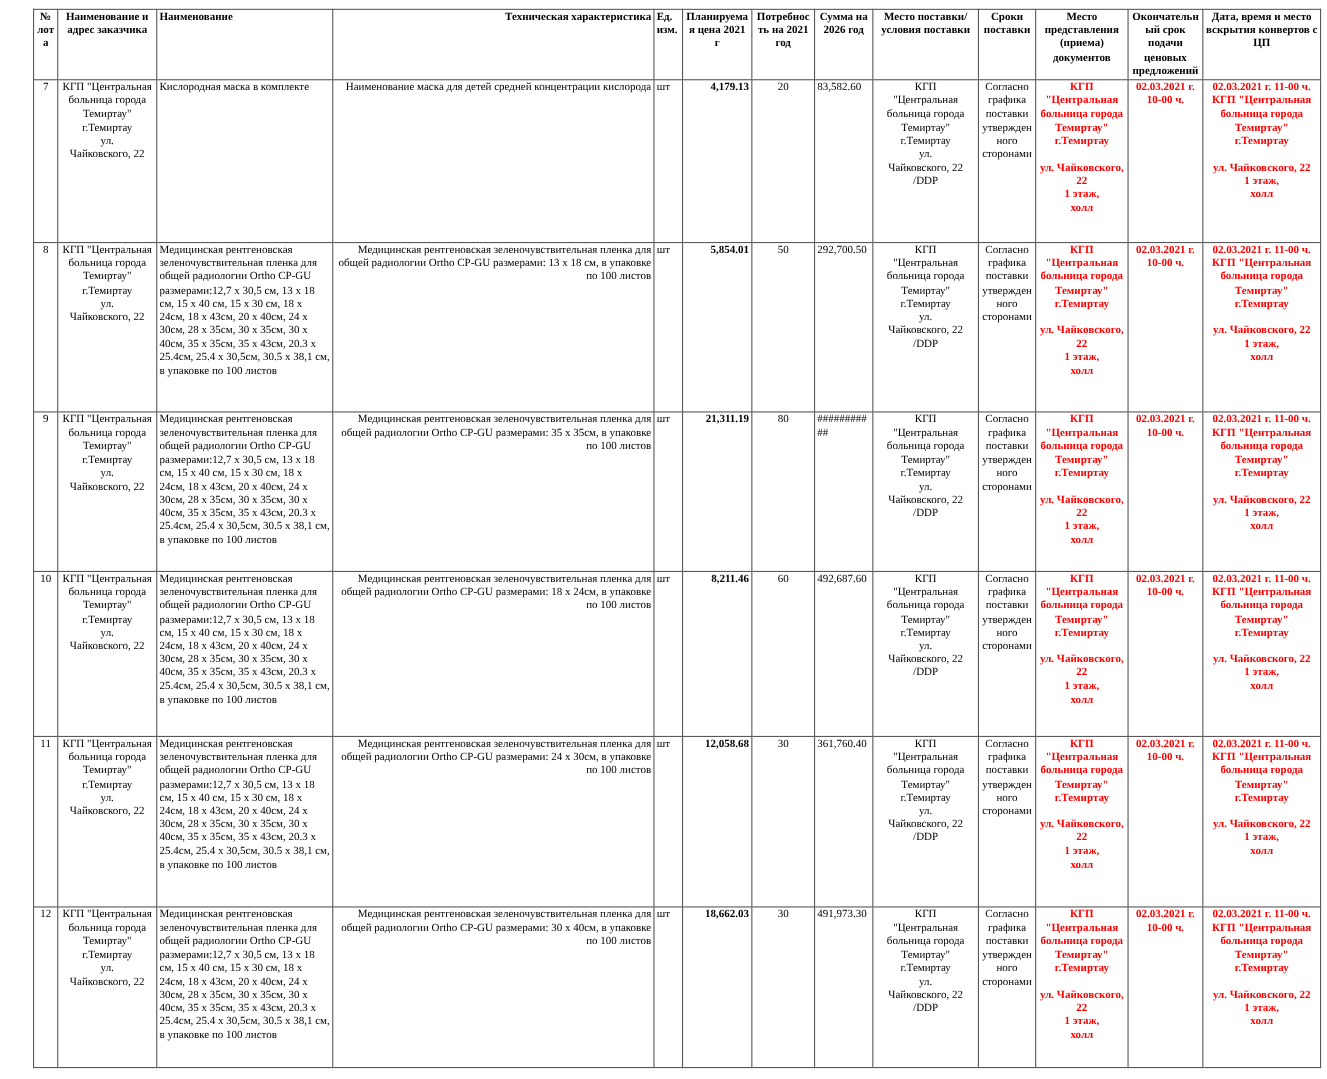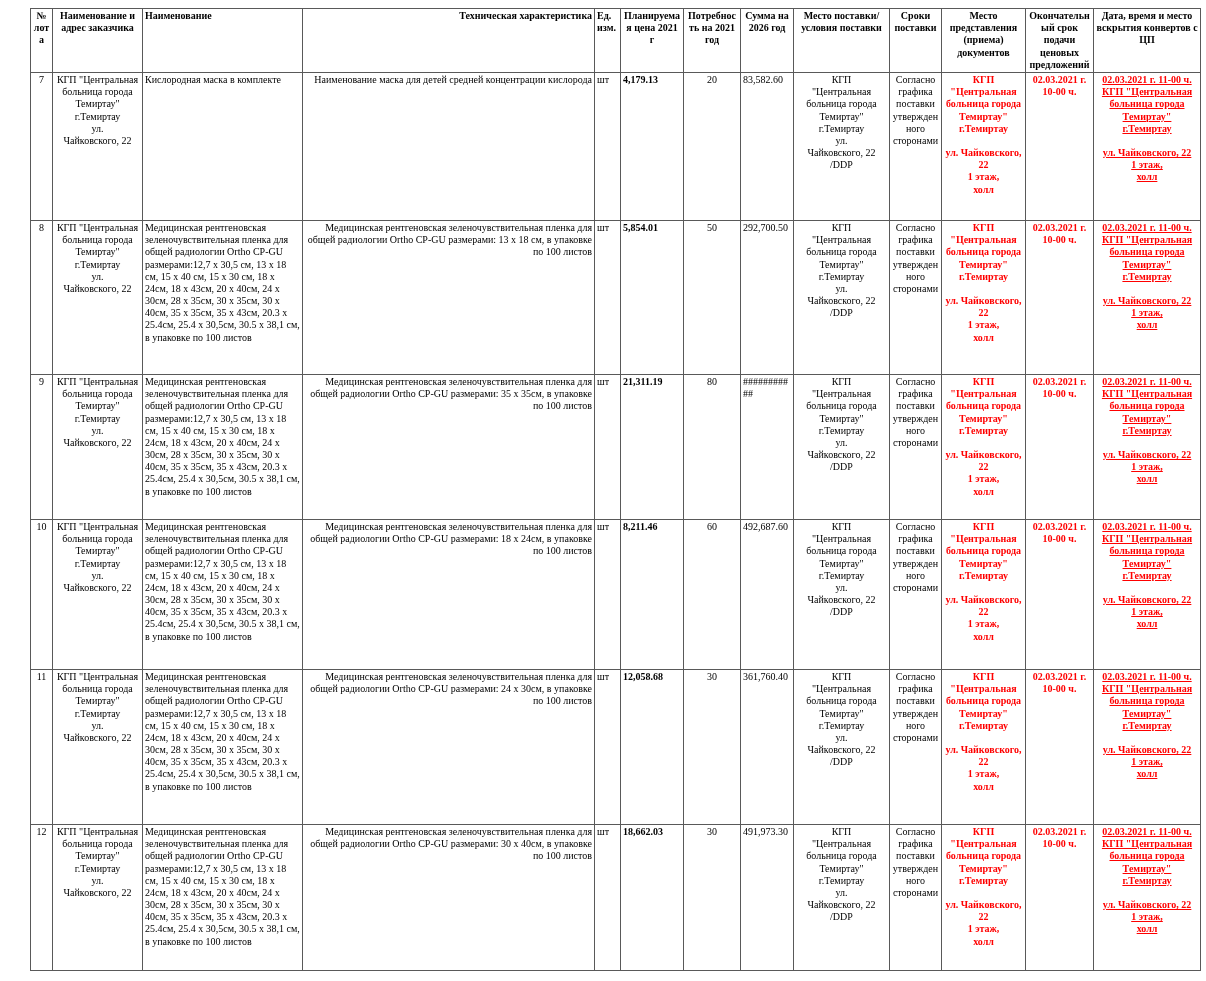--- a/index.html
+++ b/index.html
@@ -29,28 +29,28 @@
   tbody tr:nth-child(3){height:145px;}
   tbody tr:nth-child(4){height:150px;}
   tbody tr:nth-child(5){height:155px;}
   tbody tr:nth-child(6){height:146px;}
   th{font-weight:bold;text-align:center;}
   .col-lot{text-align:center;}
   .col-customer{text-align:center;white-space:pre-line;margin-top:12px;}
   .col-name{text-align:left;}
   .col-tech{text-align:right;}
   .col-unit{text-align:left;font-family:Liberation Serif, serif;}
-  td.col-price{font-weight:bold;padding-right:5px;}
+  td.col-price{text-align:right;font-weight:bold;padding-right:5px;}
   .col-need{text-align:center;}
   td.col-sum{text-align:left;padding-right:2px;}
   .col-delivery_place{text-align:center;white-space:pre-line;}
   .col-delivery_terms{text-align:center;}
   td.col-docs_place{text-align:center;white-space:pre-line;color:#ff0000;font-weight:bold;}
   td.col-deadline{text-align:center;color:#ff0000;font-weight:bold;}
-  td.col-opening{text-align:center;white-space:pre-line;color:#ff0000;font-weight:bold;text-decoration:underline;}
+  td.col-opening{text-align:center;white-space:pre-line;color:#ff0000;font-weight:bold;}
   
   col.c-lot{width:22px;}  col.c-customer{width:90px;} col.c-name{width:160px;}
   col.c-tech{width:292px;} col.c-unit{width:26px;} col.c-price{width:63px;}
   col.c-need{width:57px;} col.c-sum{width:53px;} col.c-delivery_place{width:96px;}
   col.c-delivery_terms{width:52px;} col.c-docs_place{width:84px;}
   col.c-deadline{width:68px;} col.c-opening{width:107px;}
 </style>
 </head>
 <body>
 

